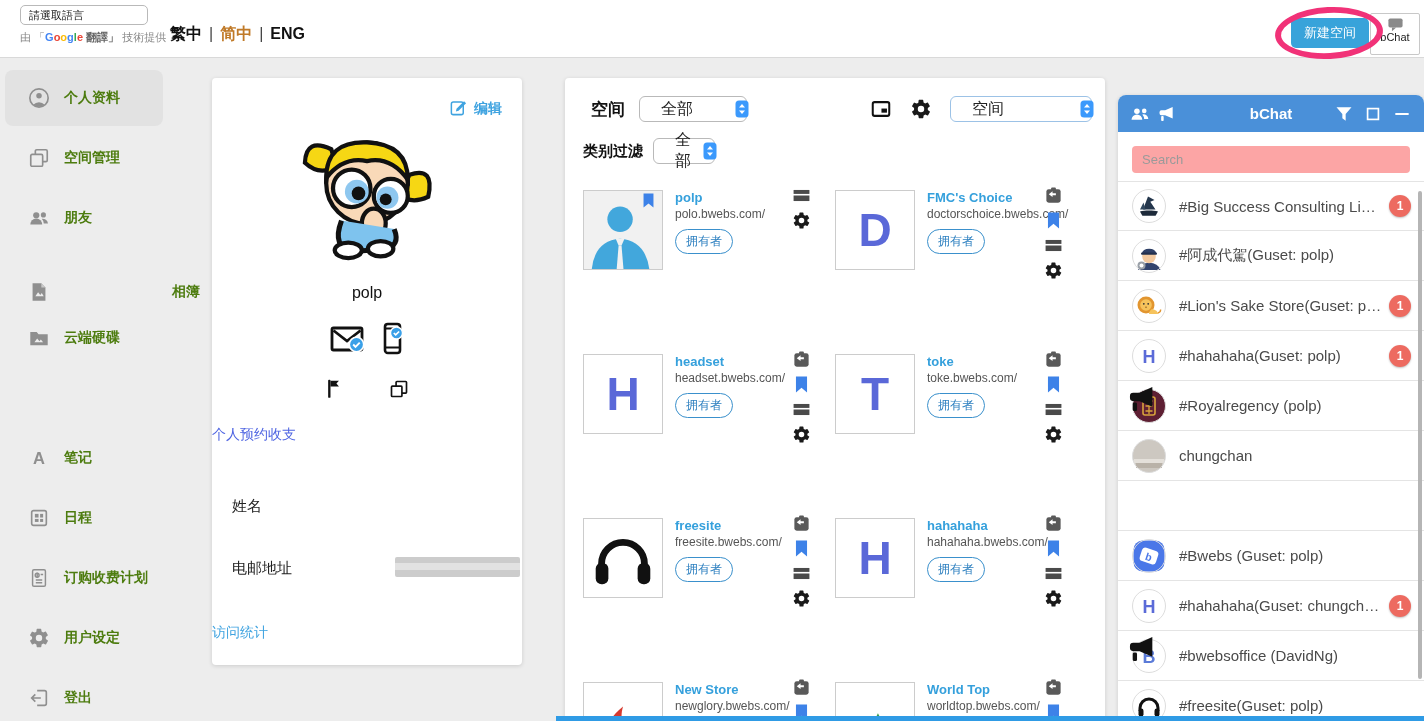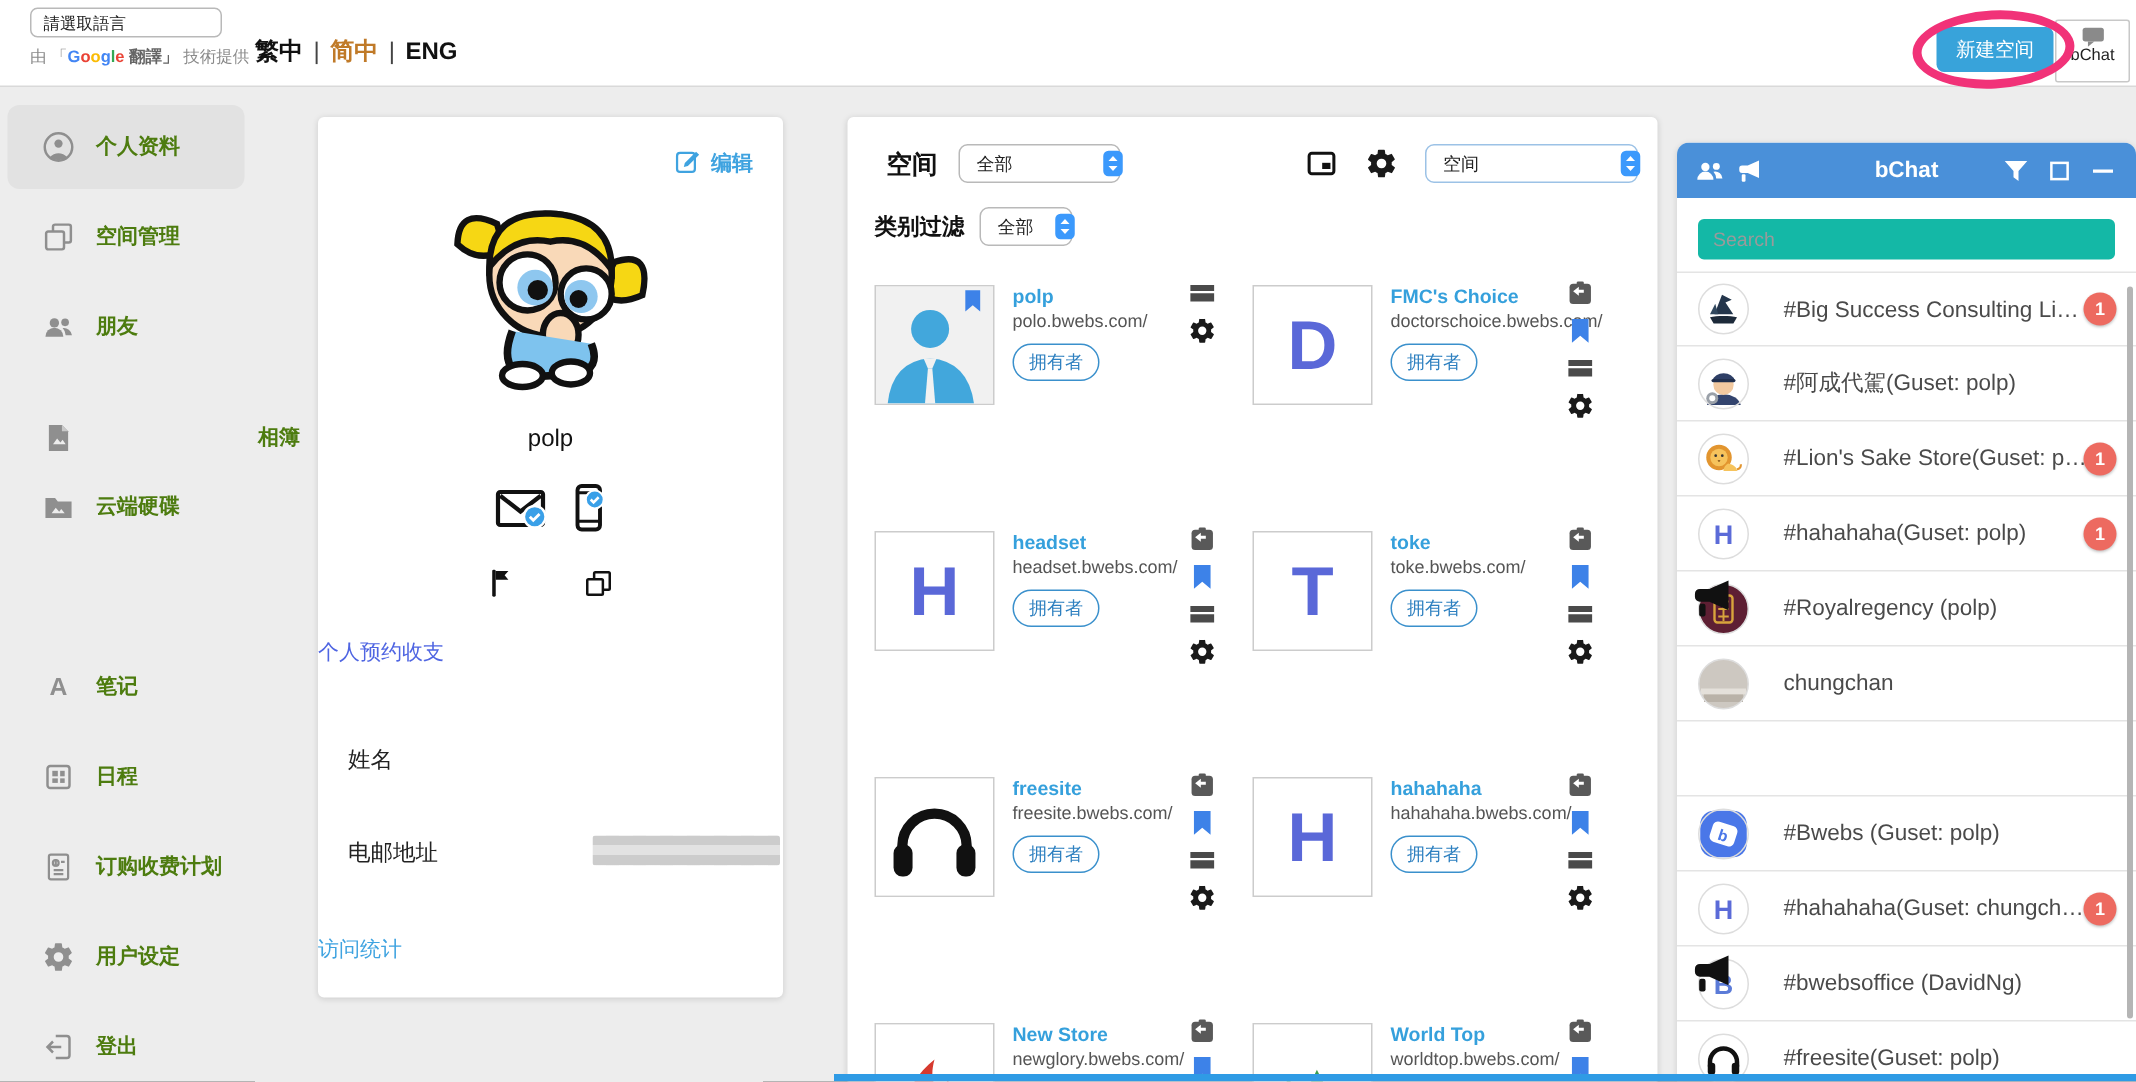--- a/index.html
+++ b/index.html
@@ -59,21 +59,21 @@
   .redacted { position:absolute; left:183px; top:479px; width:125px; height:20px; border-radius:2px;
               background-image:repeating-linear-gradient(0deg,#cccccc 0 7px,#e2e2e2 7px 14px),
                                repeating-linear-gradient(90deg,rgba(255,255,255,.45) 0 9px,rgba(150,150,150,.35) 9px 18px); }
   .stats-link { position:absolute; left:0; width:100%; top:546px; text-align:left; font-size:14px;
                 color:var(--link-blue,#3fa3e0); cursor:pointer; }
 
   
   .sp-head { position:absolute; left:18px; top:18px; display:flex; align-items:center; gap:8px; }
   .sp-title { font-size:17px; font-weight:bold; color:#111; }
   .select { background:#fff; border:1px solid #b9b9b9; border-radius:6px; height:26px; display:flex;
-            align-items:center; padding:0 3px 0 11px; font-size:12px; color:#222; cursor:pointer; }
+            align-items:center; padding:0 3px 0 21px; font-size:16px; color:#222; cursor:pointer; }
   .select .val { flex:1; }
   .select svg { width:14px; height:18px; margin-left:6px; }
   .sel-main { width:108px; margin-left:6px; }
   .sp-tools { position:absolute; left:305px; top:18px; display:flex; align-items:center; gap:18px; }
   .tool-ic { width:22px; height:22px; cursor:pointer; }
   .tool-ic svg { width:22px; height:22px; }
   .sel-right { width:142px; border-color:#9cc2e6; }
   .cat-row { position:absolute; left:18px; top:60px; display:flex; align-items:center; gap:10px; }
   .cat-label { font-size:15px; font-weight:bold; color:#111; }
   .sel-cat { width:62px; }
@@ -94,31 +94,31 @@
   .space-icons .ic { width:19px; height:19px; cursor:pointer; }
   .space-icons .ic svg { width:19px; height:19px; }
 
   
   .chat-head { position:relative; height:37px; background:var(--chat-blue,#4a90d9); display:flex; align-items:center; }
   .chat-head .hic { width:20px; height:20px; cursor:pointer; }
   .chat-head .hic svg { width:20px; height:20px; }
   .chat-title { position:absolute; left:0; width:100%; text-align:center; color:#fff; font-size:15px; font-weight:bold; }
   .chat-head .left { display:flex; gap:6px; margin-left:12px; z-index:1; }
   .chat-head .right { display:flex; gap:9px; margin-left:auto; margin-right:12px; z-index:1; }
-  .chat-search { display:block; margin:14px auto 8px; width:278px; height:27px; background:#14b8a6;
+  .chat-search { display:block; margin:14px auto 8px; width:278px; height:27px; background:#fca5a5;
                  border:none; border-radius:4px; padding:0 10px; font-size:13px; color:#333; font-family:inherit; }
   .chat-search::placeholder { color:#9a9a9a; }
   .chat-list { position:relative; }
   .chat-row { position:relative; height:50px; display:flex; align-items:center; border-bottom:1px solid #e4e4e4; cursor:pointer; }
   .chat-row:first-child { border-top:1px solid #e4e4e4; }
   .chat-avatar { position:relative; width:34px; height:34px; margin-left:14px; flex:0 0 34px; }
   .chat-avatar svg { width:34px; height:34px; }
   .chat-avatar .ring { position:absolute; inset:0; border:1px solid #ddd; border-radius:50%; }
   .chat-avatar .mega { position:absolute; left:-8px; top:-7px; width:16px; height:16px; }
-  .chat-name { margin-left:23px; font-size:15px; color:#4a4a4a; white-space:nowrap; overflow:hidden; max-width:218px; }
+  .chat-name { margin-left:13px; font-size:15px; color:#4a4a4a; white-space:nowrap; overflow:hidden; max-width:218px; }
   .chat-badge { position:absolute; right:13px; top:50%; transform:translateY(-50%); width:22px; height:22px;
                 border-radius:50%; background:var(--badge-red,#ed6a60); color:#fff; font-size:12px; font-weight:bold;
                 display:flex; align-items:center; justify-content:center; box-shadow:0 1px 2px rgba(0,0,0,.25); }
   .chat-scrollbar { position:absolute; right:2px; top:96px; width:4px; height:488px; background:#b5b5b5; border-radius:2px; }
 
   .bottom-strip { position:absolute; left:556px; top:716px; width:868px; height:5px; background:#2f9be5; z-index:40; }
 </style>
 </head>
 <body>
 

